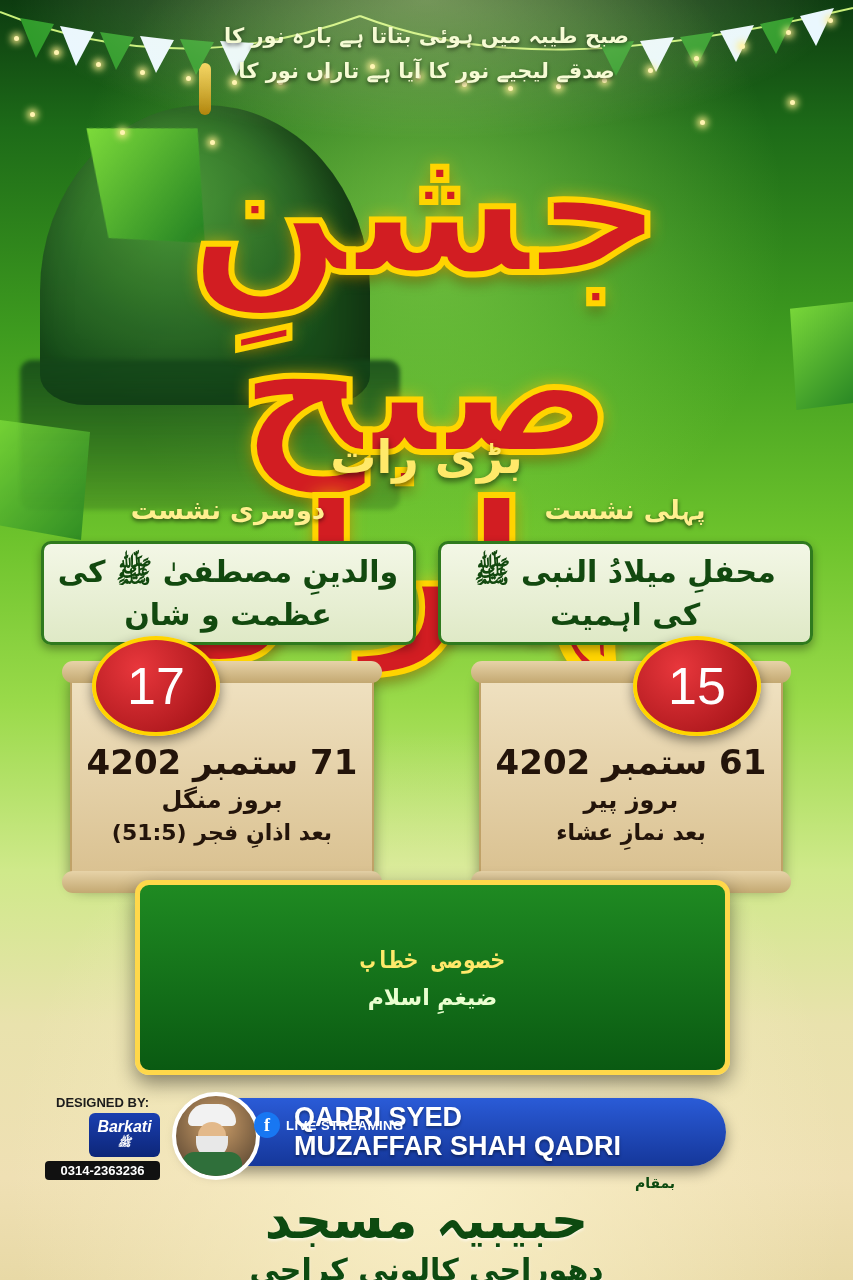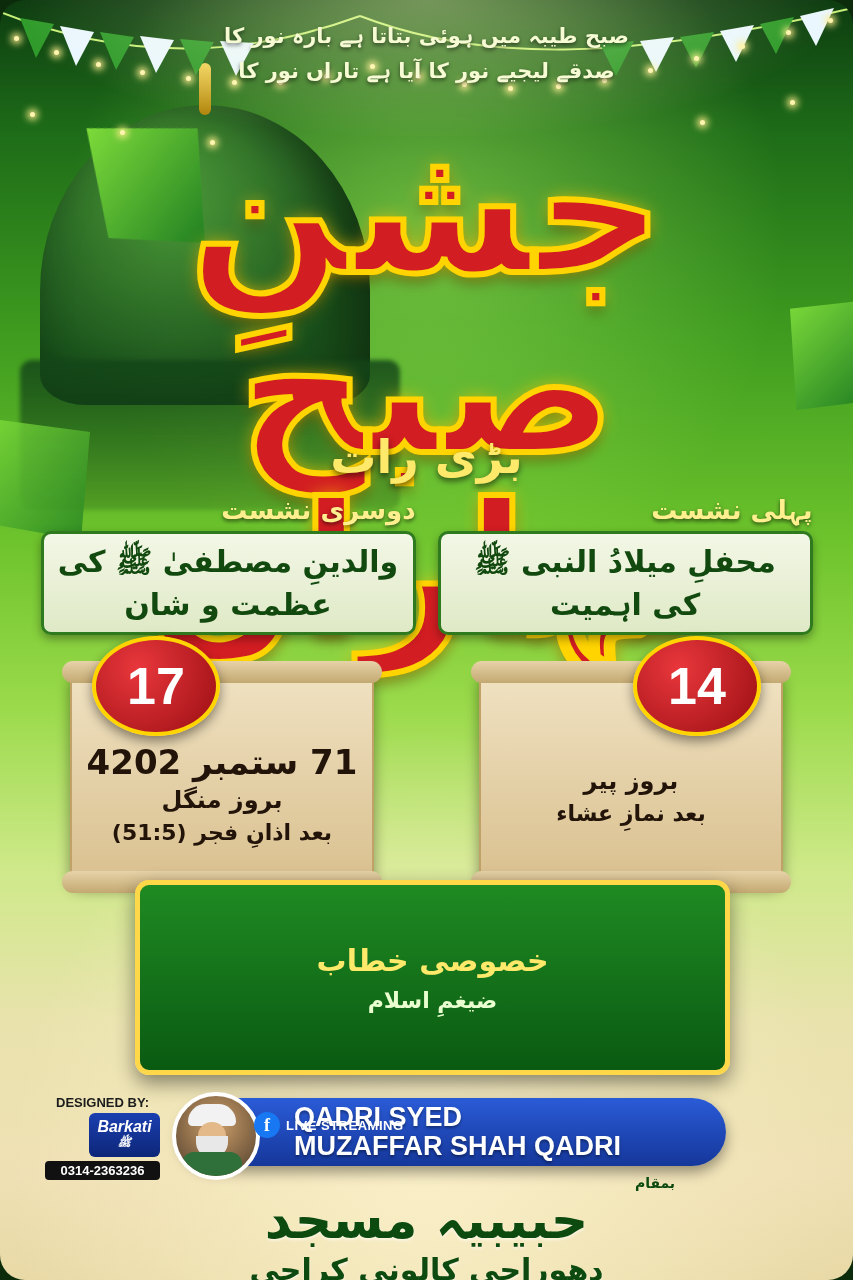--- a/index.html
+++ b/index.html
@@ -3,21 +3,20 @@
 <meta charset="utf-8">
 <style>
   html,body{margin:0;padding:0;background:#0b2b0b;}
   body{font-family:"Liberation Sans",sans-serif;}
   #poster{
     position:relative;width:853px;height:1280px;overflow:hidden;
     background:
       radial-gradient(ellipse 60% 40% at 50% 18%, rgba(160,230,90,.55), rgba(0,0,0,0) 70%),
       radial-gradient(ellipse 70% 50% at 50% 92%, rgba(250,240,200,.9), rgba(0,0,0,0) 70%),
       linear-gradient(180deg,#0d3b10 0%,#1d6b18 10%,#3e9b1f 26%,#6dc32c 42%,#9ada4a 55%,#cfe98a 68%,#e9e2ad 80%,#efe0b4 92%,#e8d9a6 100%);
-    border-radius: 25px;
   }
   
   .dome{
     position:absolute;left:40px;top:105px;width:330px;height:300px;
     background:radial-gradient(ellipse at 40% 30%, #4e9b3a, #15491a 70%);
     border-radius:50% 50% 14% 14%/62% 62% 10% 10%;
     box-shadow:inset -20px -10px 50px rgba(0,0,0,.45);
     opacity:.95;
   }
   .dome:after{
@@ -62,21 +61,21 @@
   }
   .subtitle{
     position:absolute;top:430px;left:0;width:853px;text-align:center;
     font-size:46px;font-weight:bold;color:#ffe96a;
     text-shadow:0 3px 6px rgba(0,0,0,.6);
   }
 
   .sessions{position:absolute;top:495px;left:0;width:853px;display:flex;justify-content:center;gap:22px;}
   .session{width:375px;}
   .session .cap{
-    text-align:right;color:#ffef8f;font-size:26px;font-weight:bold;margin-bottom:6px;
+    text-align:center;color:#ffef8f;font-size:26px;font-weight:bold;margin-bottom:16px;
     text-shadow:0 2px 4px rgba(0,0,0,.6);
   }
   .session .box{
     background:linear-gradient(180deg,#f3f7e6,#dfe9c6);
     border:3px solid #2f7a1e;border-radius:10px;
     color:#12490f;font-size:30px;font-weight:bold;text-align:center;padding:10px 8px;
     box-shadow:0 4px 10px rgba(0,0,0,.35);
   }
 
   .scrolls{position:absolute;top:630px;left:0;width:853px;height:260px;}
@@ -90,21 +89,21 @@
     content:"";position:absolute;left:-10px;width:320px;height:22px;
     background:linear-gradient(180deg,#e7d3a8,#c3a871);border-radius:11px;
   }
   .scroll:before{top:-11px;}
   .scroll:after{bottom:-11px;}
   .sc-right{right:70px;}
   .sc-left{left:70px;}
   .badge{
     position:absolute;top:-36px;width:120px;height:92px;border-radius:50%;
     background:radial-gradient(circle at 35% 30%,#e8373c,#9b0e13);
-    border:4px solid #ffd400;color:#fff;font-size:52px;font-weight:bold;
+    border:4px solid #ffd400;color:#fff;font-size:52px;font-weight:normal;
     display:flex;align-items:center;justify-content:center;
     box-shadow:0 5px 12px rgba(0,0,0,.45);
   }
   .bg-right{right:20px;}
   .bg-left{left:20px;}
   .sc-body{
     position:absolute;left:12px;right:12px;top:48px;bottom:14px;
     display:flex;flex-direction:column;align-items:center;justify-content:center;
     color:#23140a;text-align:center;
   }
@@ -112,21 +111,21 @@
   .sc-day{font-size:24px;font-weight:bold;margin-top:4px;}
   .sc-time{font-size:22px;font-weight:bold;margin-top:6px;}
 
   .speaker{
     position:absolute;left:135px;top:880px;width:585px;height:185px;
     background:linear-gradient(180deg,#1f8a22,#0a5a12);
     border:5px solid #ffd84a;border-radius:14px;
     box-shadow:0 8px 20px rgba(0,0,0,.45);
     display:flex;flex-direction:column;align-items:center;justify-content:center;
   }
-  .speaker .khitab{color:#ffe96a;font-size:30px;font-weight:bold;margin-bottom:10px;}
+  .speaker .khitab{color:#ffe96a;font-size:24px;font-weight:bold;margin-bottom:10px;font-family:Liberation Mono, monospace;}
   .speaker .zeegham{color:#eaffd0;font-size:22px;font-weight:bold;}
   .speaker .name{
     color:#fff9d0;font-size:58px;font-weight:bold;line-height:1.1;margin-top:2px;
     text-shadow:0 3px 6px rgba(0,0,0,.55);
   }
 
   .designed{
     position:absolute;left:45px;top:1095px;width:115px;text-align:center;
     color:#1c1c1c;font-size:13px;font-weight:bold;
   }
@@ -246,24 +245,25 @@
     <div class="session">
       <div class="cap urdu">پہلی نشست</div>
       <div class="box urdu">محفلِ میلادُ النبی ﷺ کی اہمیت</div>
     </div>
   </div>
 
   <div class="scrolls">
 
     <div class="scroll sc-right">
       <div class="sc-body">
+        <div class="sc-date urdu">16 ستمبر 2024</div>
         <div class="sc-day urdu">بروز پیر</div>
         <div class="sc-time urdu">بعد نمازِ عشاء</div>
       </div>
-      <div class="badge bg-right">14</div>
+      <div class="badge bg-right">15</div>
     </div>
 
     <div class="scroll sc-left">
       <div class="sc-body">
         <div class="sc-date urdu">17 ستمبر 2024</div>
         <div class="sc-day urdu">بروز منگل</div>
         <div class="sc-time urdu">بعد اذانِ فجر (5:15)</div>
       </div>
       <div class="badge bg-left">17</div>
     </div>

